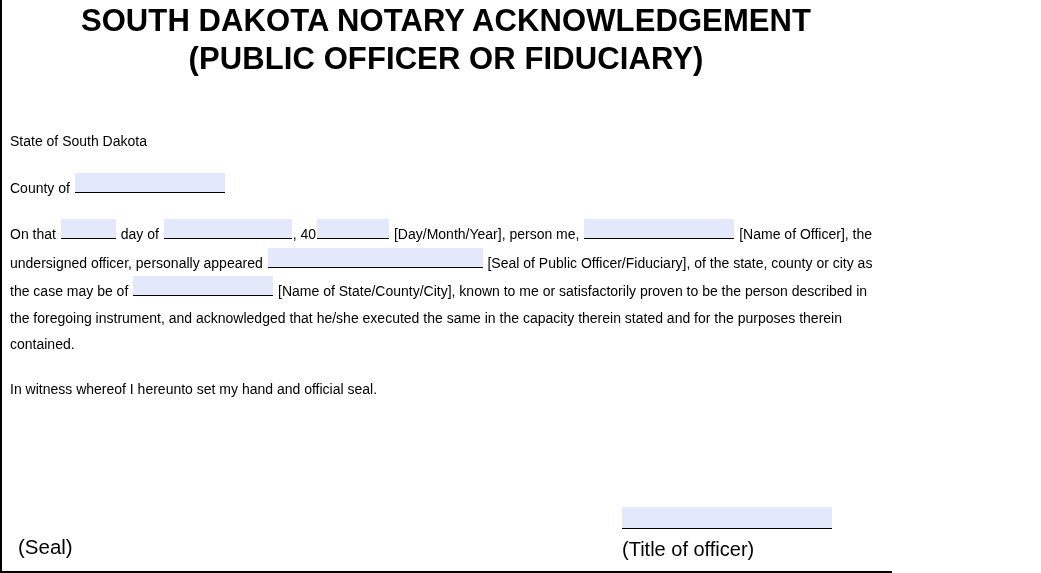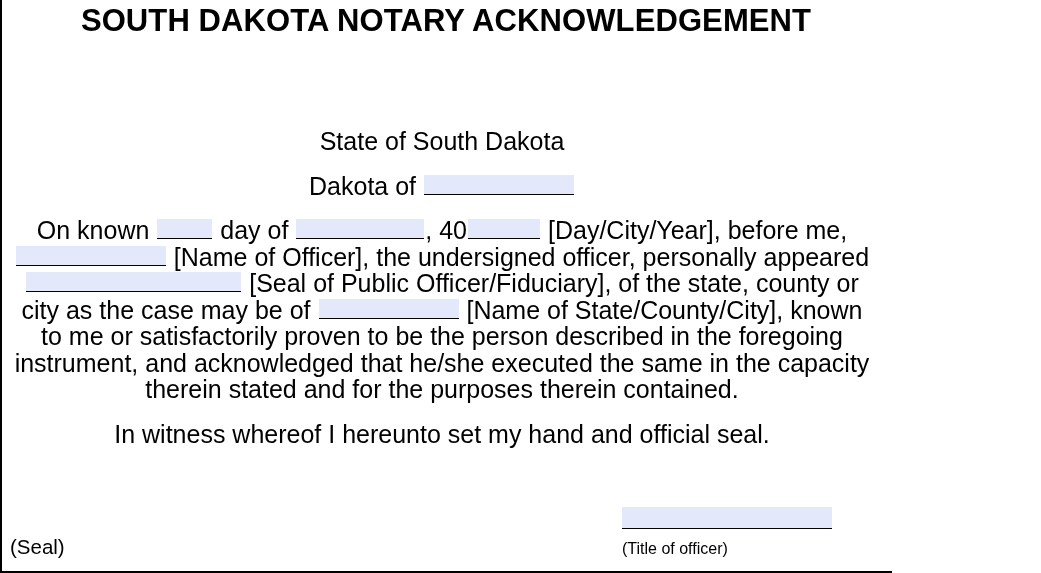--- a/index.html
+++ b/index.html
@@ -49,24 +49,23 @@
     line-height: 38px;
     white-space: nowrap;
   }
   .body-block {
     position: absolute;
     left: 10px;
     right: 18px;
     top: 128px;
   }
   .para {
-    font-size: 25px;
+    font-size: 14px;
     line-height: 26.5px;
     margin: 0 0 18px 0;
-    text-align: center;
   }
   .para.tight {
     margin-bottom: 8px;
   }
   .blank {
     display: inline-block;
     background: #e3e8fb;
     border-bottom: 1.5px solid #000000;
     vertical-align: baseline;
     height: 19px;
@@ -82,65 +81,66 @@
 
   .footer {
     position: absolute;
     left: 10px;
     right: 18px;
     bottom: 8px;
     height: 96px;
   }
   .seal-label {
     position: absolute;
-    left: 0;
+    left: 8px;
     bottom: 6px;
     font-size: 20.5px;
   }
   .sig-wrap {
     position: absolute;
     left: 612px;
     right: 42px;
     bottom: 4px;
   }
   .sig-line {
     height: 21px;
     background: #e3e8fb;
     border-bottom: 1.5px solid #000000;
     margin-bottom: 8px;
   }
   .sig-caption {
-    font-size: 16px;
+    font-size: 20px;
     line-height: 24px;
   }
 </style>
 </head>
 <body>
 
 <div id="page">
 
   <div class="title-block">
     <div class="title-line">SOUTH DAKOTA NOTARY ACKNOWLEDGEMENT</div>
+    <div class="title-line">(PUBLIC OFFICER OR FIDUCIARY)</div>
   </div>
 
   <div class="body-block">
 
     <p class="para">State of South Dakota</p>
 
     <p class="para">
-      <span>Dakota of</span>
+      <span>County of</span>
       <span class="blank b-county"></span>
     </p>
 
     <p class="para">
-      <span>On known</span>
+      <span>On that</span>
       <span class="blank b-day"></span>
       <span>day of</span>
       <span class="blank b-month"></span><span>, 40</span><span class="blank b-year"></span>
-      <span>[Day/City/Year], before me,</span>
+      <span>[Day/Month/Year], person me,</span>
       <span class="blank b-officer"></span>
       <span>[Name of Officer], the undersigned officer, personally appeared</span>
       <span class="blank b-pubofc"></span>
       <span>[Seal</span>
       <span>of Public Officer/Fiduciary], of the state, county or city as the case may be of</span>
       <span class="blank b-statecity"></span>
       <span>[Name of State/County/City], known to me or satisfactorily proven to be the person described in the foregoing instrument, and acknowledged that he/she executed the same in the capacity therein stated and for the purposes therein contained.</span>
     </p>
 
     <p class="para tight">In witness whereof I hereunto set my hand and official seal.</p>

